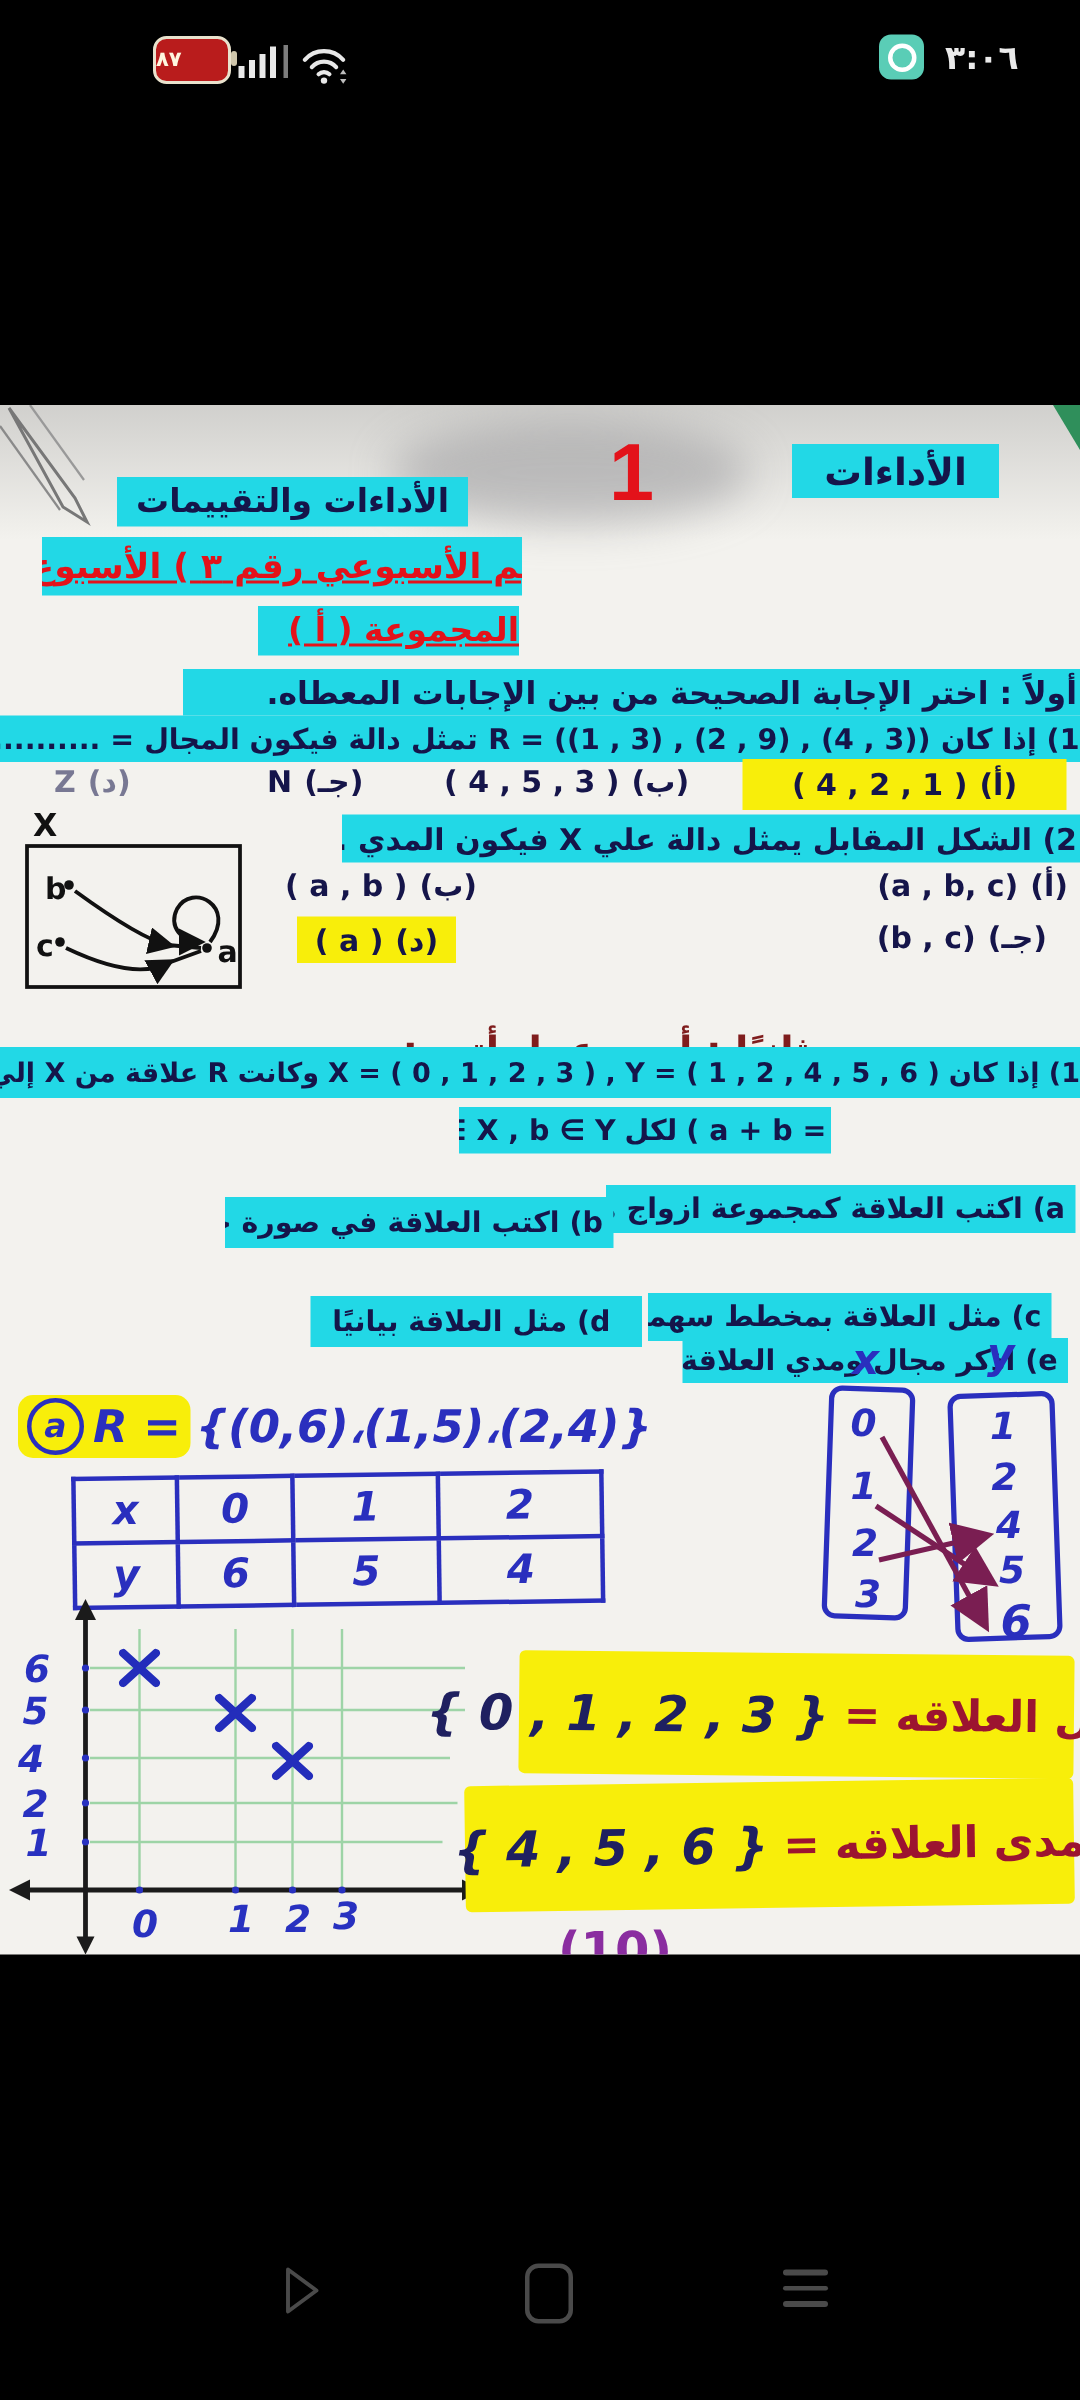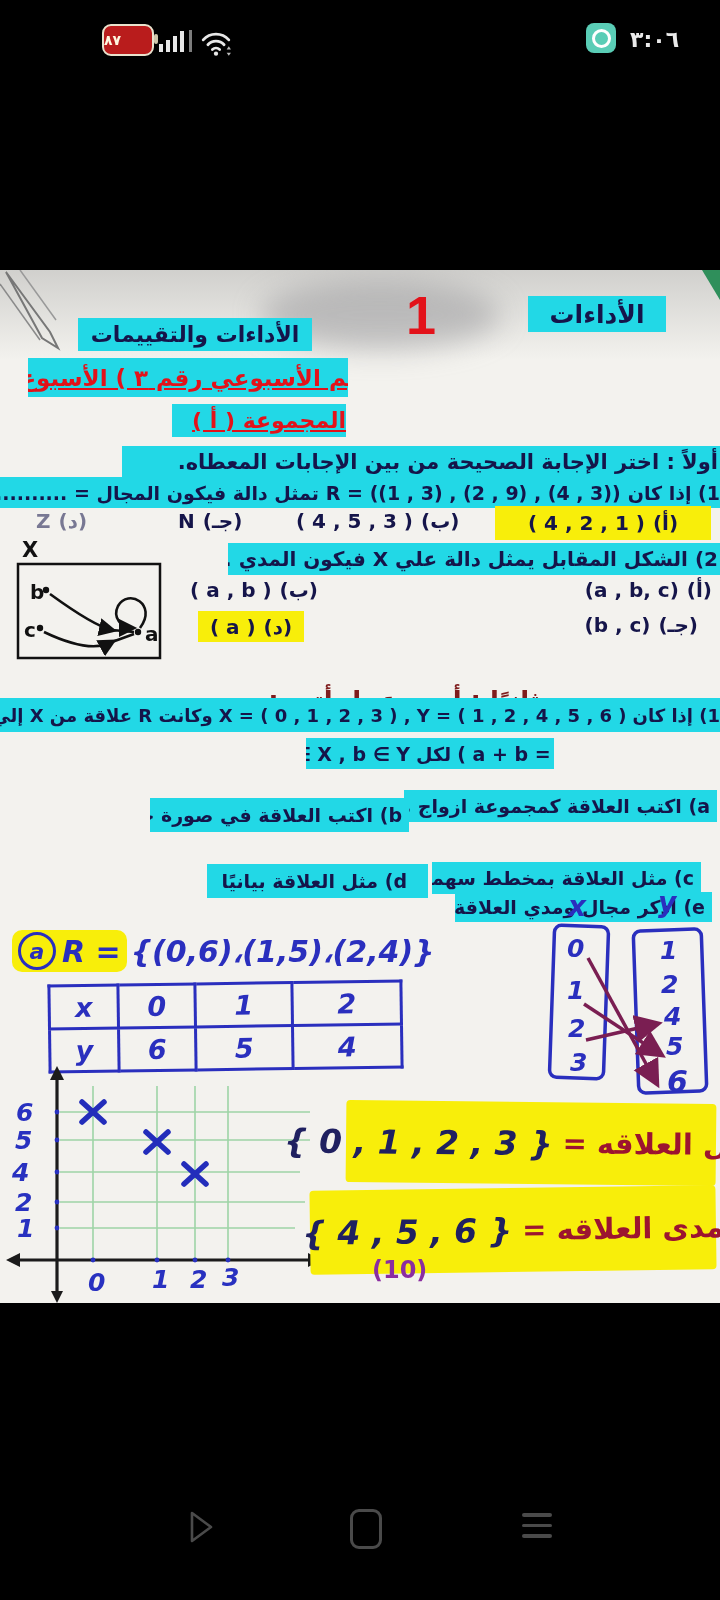--- a/index.html
+++ b/index.html
@@ -310,21 +310,21 @@
     <div class="answerbox abs" style="left:346px;top:832px;width:370px;height:82px;transform:rotate(.6deg);">
       <span class="lbl">مجال العلاقه =</span>
       <span class="val">{ 0 , 1 , 2 , 3 }</span>
     </div>
 
     <div class="answerbox abs" style="left:310px;top:918px;width:406px;height:84px;transform:rotate(-.8deg);">
       <span class="lbl">مدى العلاقه =</span>
       <span class="val">{ 4 , 5 , 6 }</span>
     </div>
 
-    <div class="abs" style="left:372px;top:986px;color:#8a2da0;font-size:24px;font-weight:bold;">(10)</div>
+    <div class="abs" style="left:372px;top:1010px;color:#8a2da0;font-size:33px;font-weight:bold;">(10)</div>
   </div>
 
   <div class="navbar">
     <svg class="nav-ico" style="left:184px;top:15px;" width="34" height="34">
       <path d="M8,3 L27,17 L8,31 Z" fill="none" stroke="#4a4a4a" stroke-width="2.6" stroke-linejoin="round"></path>
     </svg>
     <div class="nav-ico homebtn" style="left:350px;top:14px;"></div>
     <div class="nav-ico recents" style="left:522px;top:18px;">
       <div></div>
         <div></div>

